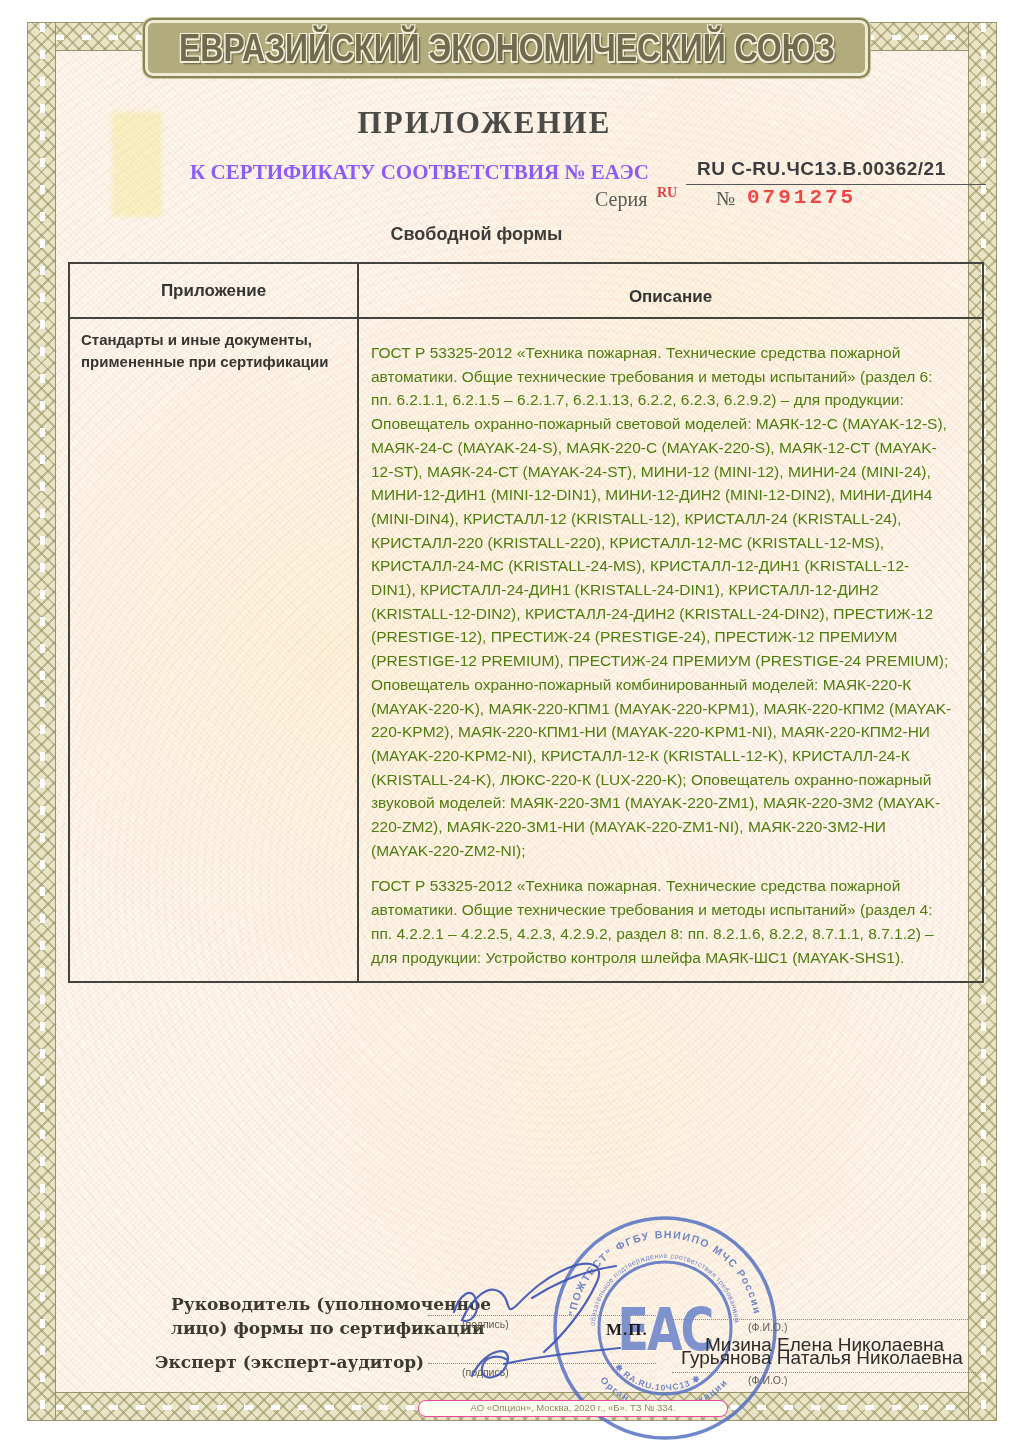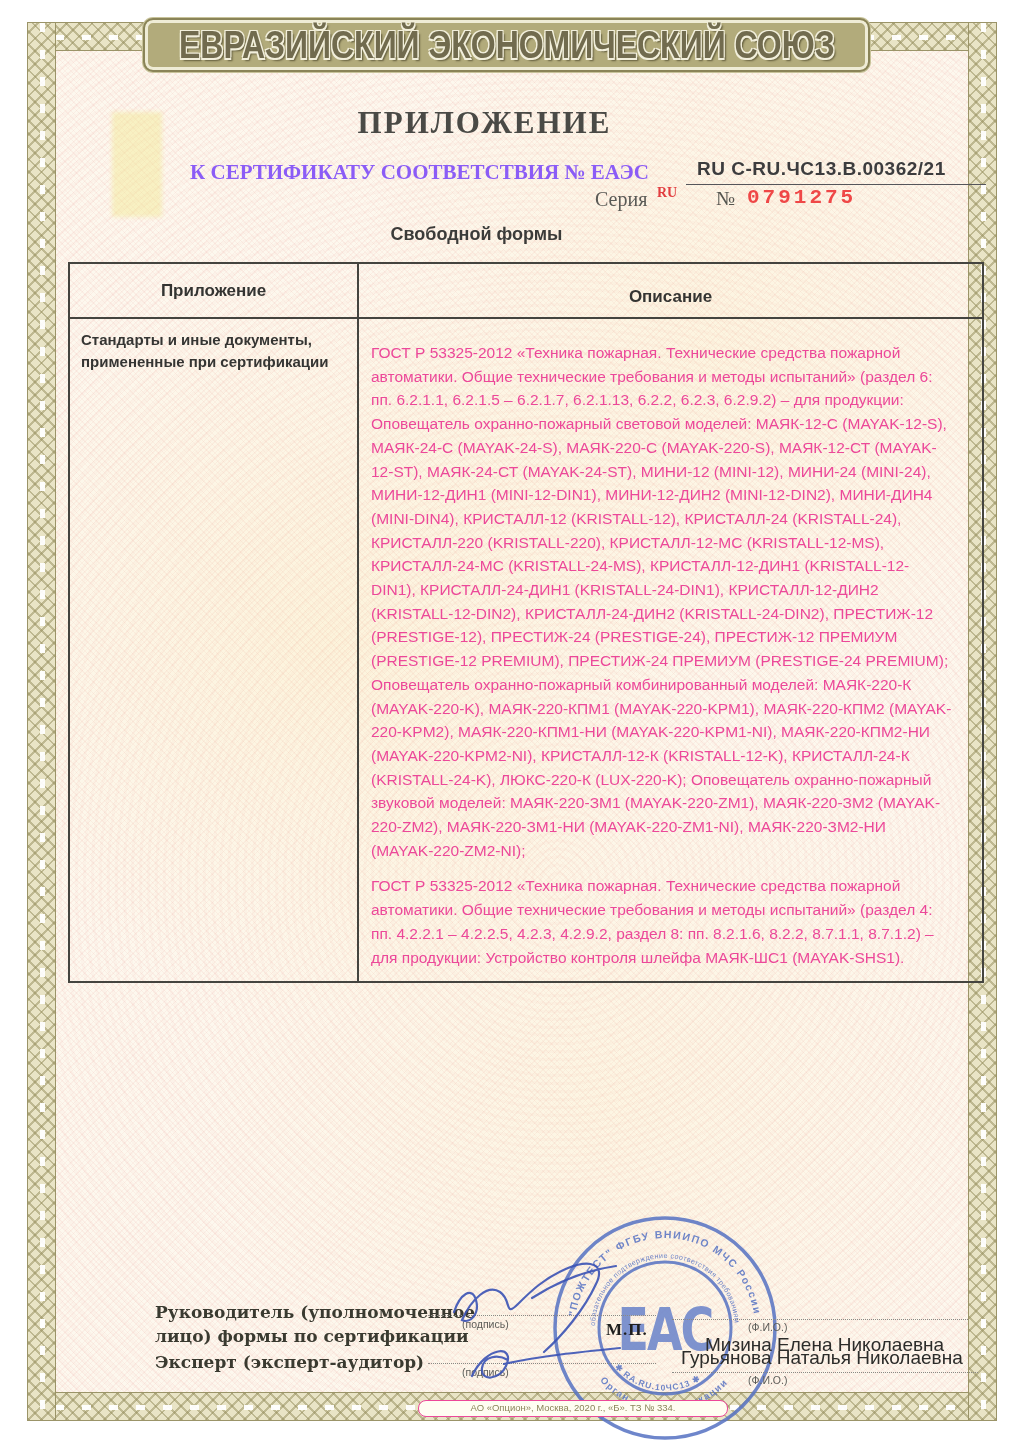--- a/index.html
+++ b/index.html
@@ -37,21 +37,21 @@
       radial-gradient(circle at 30% 44%, rgba(248,218,120,.16), transparent 38%),
       radial-gradient(circle at 72% 22%, rgba(248,218,120,.12), transparent 30%),
       radial-gradient(circle at 60% 78%, rgba(248,218,120,.10), transparent 34%),
       repeating-radial-gradient(circle at 55% 62%, rgba(228,120,118,.045) 0 3px, transparent 3px 8px),
       repeating-linear-gradient(45deg, rgba(226,122,120,.08) 0 1px, transparent 1px 4px),
       repeating-linear-gradient(-45deg, rgba(226,122,120,.08) 0 1px, transparent 1px 4px);}
   .yellow-patch{position:absolute;left:112px;top:112px;width:50px;height:105px;z-index:2;
     background:rgba(240,230,135,.42);filter:blur(2px);}
 
   
-  .banner{position:absolute;left:143px;top:18px;width:727px;height:54px;z-index:4;
+  .banner{position:absolute;left:143px;top:18px;width:727px;height:60px;z-index:4;
     background:#b2ab7b;border:2px solid #8a8458;border-radius:10px;
     box-shadow:inset 0 0 0 3px #efecd6, 0 0 0 1px #c8c39a;
     display:flex;align-items:center;justify-content:center;box-sizing:border-box;}
   .banner-text{font-family:"Liberation Sans",sans-serif;font-weight:bold;font-size:39px;
     white-space:nowrap;transform:scaleX(.82);color:#716b4e;letter-spacing:0px;
     text-shadow:-1.5px -1.5px 0 #f2efdb,1.5px -1.5px 0 #f2efdb,-1.5px 1.5px 0 #f2efdb,
       1.5px 1.5px 0 #f2efdb,3px 3px 2px rgba(75,70,42,.75);}
 
   
   .abs{position:absolute;z-index:6;}
@@ -74,28 +74,28 @@
   
   .doc-table{position:absolute;left:68px;top:262px;width:916px;z-index:6;
     border:2px solid #44443f;box-sizing:border-box;background:transparent;}
   .thead{display:flex;border-bottom:2px solid #44443f;height:53px;}
   .tbody{display:flex;}
   .col1{width:289px;border-right:2px solid #44443f;box-sizing:border-box;flex:none;}
   .col2{flex:1;margin-top:13px;}
   .th{display:flex;align-items:center;justify-content:center;font-weight:bold;
     font-size:17px;color:#343432;}
   .cell1{padding:10px 15px 10px 11px;font-weight:bold;font-size:15px;line-height:1.45;color:#353533;}
-  .cell2{padding:9px 30px 12px 12px;font-size:15.5px;line-height:1.53;color:#ec4899;}
+  .cell2{padding:9px 30px 12px 12px;font-size:15.5px;line-height:1.53;color:#4d7c0f;}
   .cell2 p{margin:0;}
   .cell2 p + p{margin-top:12px;}
 
   
   .sig-label{font-family:"DejaVu Serif",serif;font-weight:600;font-size:17px;
     line-height:24px;color:#3a3a30;}
-  #head-label{left:155px;top:1292px;margin-top:8px;}
+  #head-label{left:171px;top:1292px;}
   #expert-label{left:155px;top:1350px;}
   .sig-line{border-bottom:1px dotted #8a8a85;height:0;z-index:6;}
   #sig-line-1{left:428px;top:1315px;width:228px;}
   #sig-line-2{left:428px;top:1363px;width:228px;}
   .caption{font-size:10.5px;color:#5c5c58;z-index:6;}
   #podpis-1{left:462px;top:1318px;}
   #podpis-2{left:462px;top:1366px;}
   .person{font-size:19px;color:#2c2c2a;z-index:6;white-space:nowrap;}
   #name1{left:681px;top:1334px;margin-left:24px;}
   #name2{left:681px;top:1347px;}

